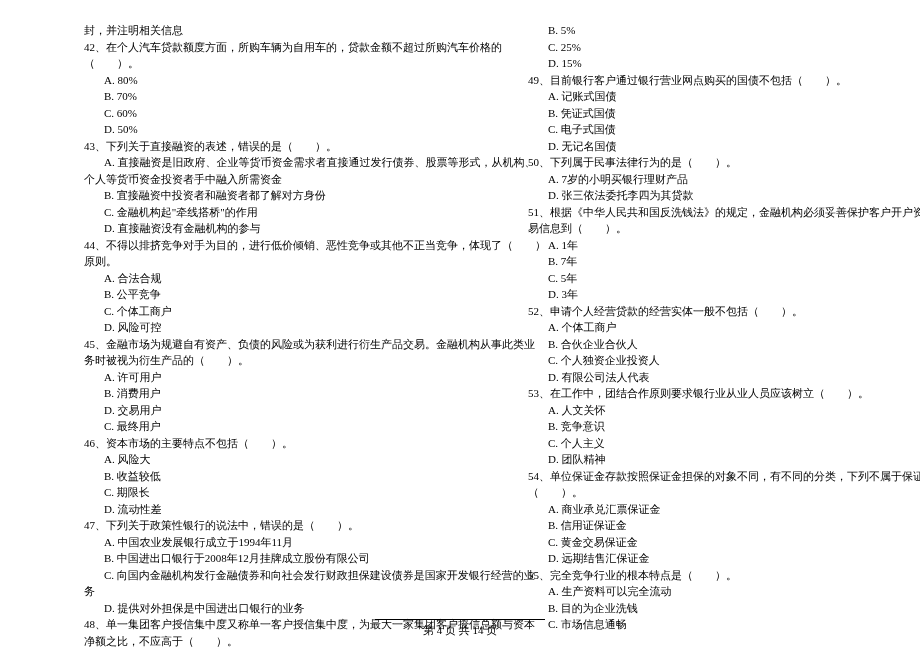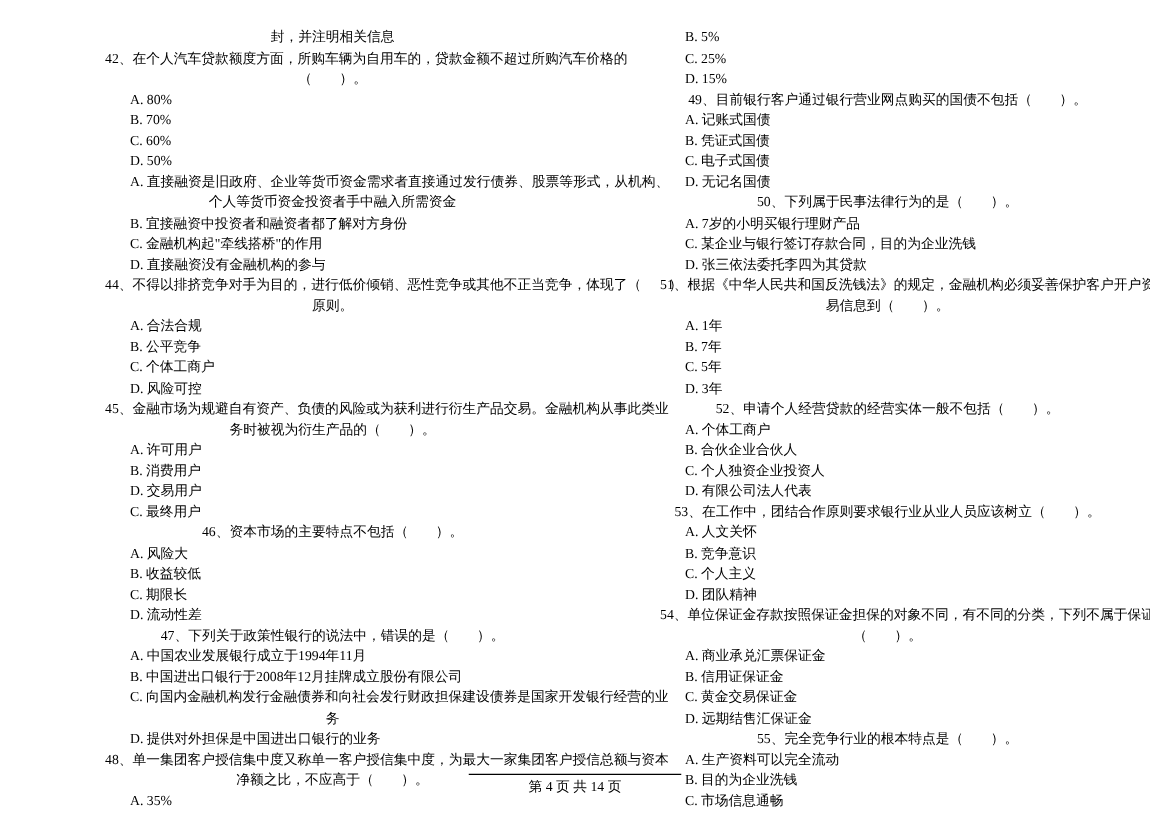--- a/index.html
+++ b/index.html
@@ -19,21 +19,21 @@
     padding: 22px 28px 0 28px;
     gap: 24px;
   }
   .col {
     flex: 1;
     min-width: 0;
   }
   .line {
     white-space: nowrap;
   }
-  .indent0 { padding-left: 56px; text-align: center; }
+  .indent0 { padding-left: 56px; }
   .indent1 { padding-left: 76px; }
   .footer {
     position: absolute;
     bottom: 12px;
     left: 0;
     right: 0;
     text-align: center;
     font-size: 11px;
   }
   .footer .rule {
@@ -48,20 +48,21 @@
 <div class="page">
 
   <div class="col">
     <div class="line indent0">封，并注明相关信息</div>
     <div class="line indent0">42、在个人汽车贷款额度方面，所购车辆为自用车的，贷款金额不超过所购汽车价格的</div>
     <div class="line indent0">（　　）。</div>
     <div class="line indent1">A. 80%</div>
     <div class="line indent1">B. 70%</div>
     <div class="line indent1">C. 60%</div>
     <div class="line indent1">D. 50%</div>
+    <div class="line indent0">43、下列关于直接融资的表述，错误的是（　　）。</div>
     <div class="line indent1">A. 直接融资是旧政府、企业等货币资金需求者直接通过发行债券、股票等形式，从机构、</div>
     <div class="line indent0">个人等货币资金投资者手中融入所需资金</div>
     <div class="line indent1">B. 宜接融资中投资者和融资者都了解对方身份</div>
     <div class="line indent1">C. 金融机构起"牵线搭桥"的作用</div>
     <div class="line indent1">D. 直接融资没有金融机构的参与</div>
     <div class="line indent0">44、不得以排挤竞争对手为目的，进行低价倾销、恶性竞争或其他不正当竞争，体现了（　　）</div>
     <div class="line indent0">原则。</div>
     <div class="line indent1">A. 合法合规</div>
     <div class="line indent1">B. 公平竞争</div>
     <div class="line indent1">C. 个体工商户</div>
@@ -92,21 +93,20 @@
     <div class="line indent1">B. 5%</div>
     <div class="line indent1">C. 25%</div>
     <div class="line indent1">D. 15%</div>
     <div class="line indent0">49、目前银行客户通过银行营业网点购买的国债不包括（　　）。</div>
     <div class="line indent1">A. 记账式国债</div>
     <div class="line indent1">B. 凭证式国债</div>
     <div class="line indent1">C. 电子式国债</div>
     <div class="line indent1">D. 无记名国债</div>
     <div class="line indent0">50、下列属于民事法律行为的是（　　）。</div>
     <div class="line indent1">A. 7岁的小明买银行理财产品</div>
-    <div class="line indent1">C. 某企业与银行签订存款合同，目的为企业洗钱</div>
     <div class="line indent1">D. 张三依法委托李四为其贷款</div>
     <div class="line indent0">51、根据《中华人民共和国反洗钱法》的规定，金融机构必须妥善保护客户开户资料及客户交</div>
     <div class="line indent0">易信息到（　　）。</div>
     <div class="line indent1">A. 1年</div>
     <div class="line indent1">B. 7年</div>
     <div class="line indent1">C. 5年</div>
     <div class="line indent1">D. 3年</div>
     <div class="line indent0">52、申请个人经营贷款的经营实体一般不包括（　　）。</div>
     <div class="line indent1">A. 个体工商户</div>
     <div class="line indent1">B. 合伙企业合伙人</div>

